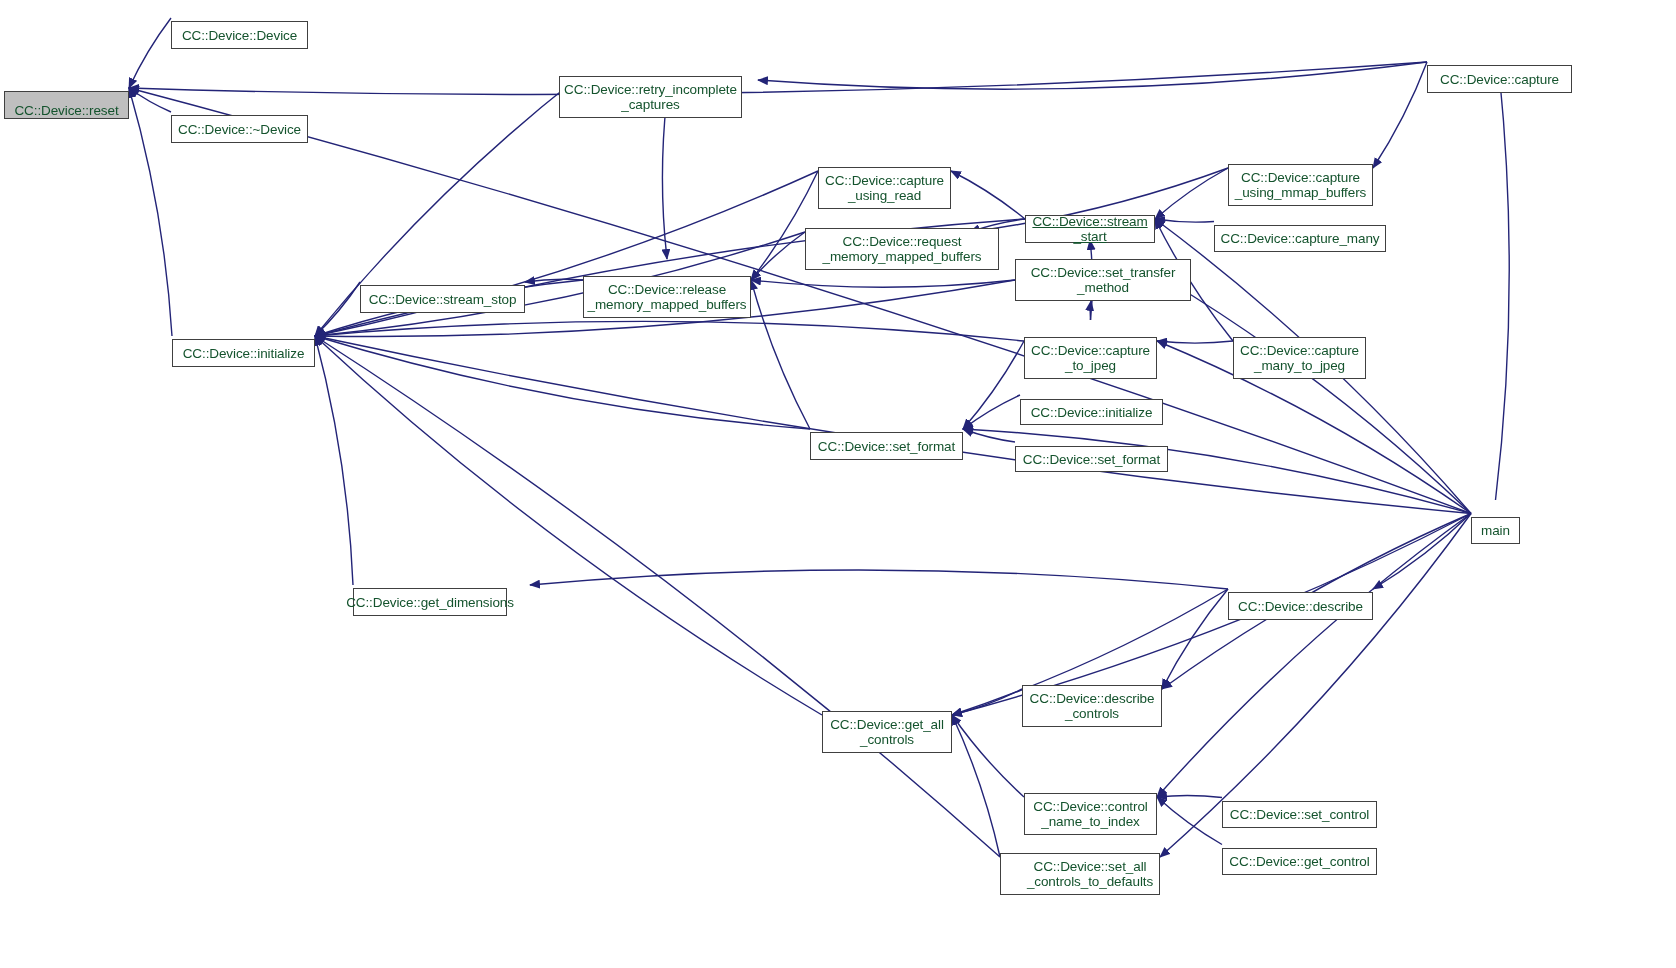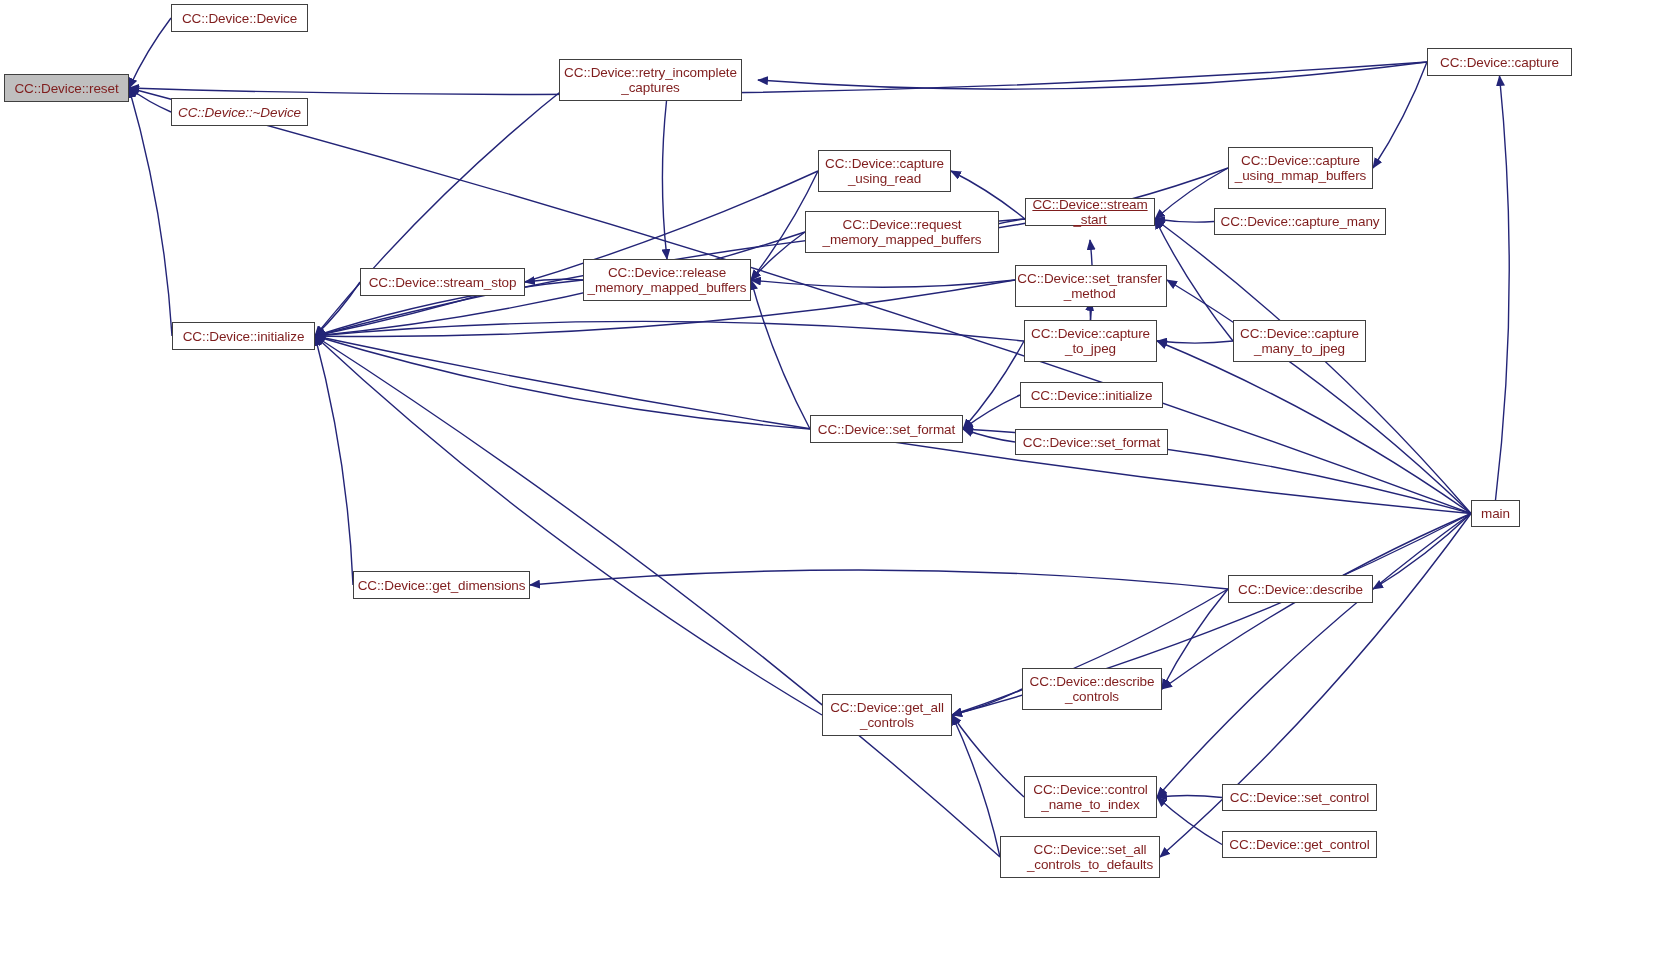--- a/index.html
+++ b/index.html
@@ -1,23 +1,23 @@
 <!DOCTYPE html>
 <html><head>
 <meta charset="utf-8">
 <style>
   html,body{margin:0;padding:0;background:#ffffff;}
   body{width:1676px;height:968px;overflow:hidden;font-family:"Liberation Sans",sans-serif;}
   #graph{position:relative;width:1676px;height:968px;background:#fff;}
   svg#edges{position:absolute;left:0;top:0;width:1676px;height:968px;}
   .node{position:absolute;box-sizing:border-box;background:#ffffff;border:1px solid #404040;
         display:flex;align-items:center;justify-content:center;text-align:center;
-        font-family:"Liberation Sans",sans-serif;font-size:13.5px;color:#7f1d1d;line-height:15px;
-        white-space:pre-line;letter-spacing:-0.1px;}
-  .node.hl{background:#bfbfbf;}
+        font-family:"Liberation Sans",sans-serif;font-size:13.5px;color:#14532d;line-height:15px;
+        white-space:pre-line;letter-spacing:-0.1px;margin-top:17px;}
+  .node.hl{background:#bfbfbf;align-items:flex-end;}
   .node span{display:block;padding:0 4px;}
 </style>
 </head>
 <body>
 
 <div id="graph">
   <svg id="edges" viewBox="0 0 1676 968">
     <defs>
       <marker id="ah" markerWidth="11" markerHeight="9" refX="10" refY="4.5" orient="auto" markerUnits="userSpaceOnUse">
         <path d="M0,0 L11,4.5 L0,9 z" fill="#232477"></path>
@@ -78,38 +78,38 @@
         <path d="M1471,513.5 Q1222.6,642.8 952,715" marker-end="url(#ah)"></path>
         <path d="M1222,797.5 Q1189.5,793.7 1157,797" marker-end="url(#ah)"></path>
         <path d="M1222,844.5 Q1186.9,824.3 1157,797" marker-end="url(#ah)"></path>
         <path d="M1471,513.5 Q1298.4,638.0 1157,797" marker-end="url(#ah)"></path>
         <path d="M1471,513.5 Q1334.4,702.4 1160,857" marker-end="url(#ah)"></path>
       </g>
   </svg>
   <div id="nodes">
       <div class="node hl" style="left: 4px; top: 74px; width: 125px; height: 28px;"><span>CC::Device::reset</span></div>
       <div class="node" style="left: 171px; top: 4px; width: 137px; height: 28px;"><span>CC::Device::Device</span></div>
-      <div class="node" style="left: 171px; top: 98px; width: 137px; height: 28px; font-style: italic;"><span>CC::Device::~Device</span></div>
+      <div class="node" style="left: 171px; top: 98px; width: 137px; height: 28px;"><span>CC::Device::~Device</span></div>
       <div class="node" style="left: 172px; top: 322px; width: 143px; height: 28px;"><span>CC::Device::initialize</span></div>
       <div class="node" style="left: 360px; top: 268px; width: 165px; height: 28px;"><span>CC::Device::stream_stop</span></div>
-      <div class="node" style="left: 353px; top: 571px; width: 177px; height: 28px;"><span>CC::Device::get_dimensions</span></div>
+      <div class="node" style="left: 353px; top: 571px; width: 154px; height: 28px;"><span>CC::Device::get_dimensions</span></div>
       <div class="node" style="left: 559px; top: 59px; width: 183px; height: 42px;"><span>CC::Device::retry_incomplete
 _captures</span></div>
       <div class="node" style="left: 583px; top: 259px; width: 168px; height: 42px;"><span>CC::Device::release
 _memory_mapped_buffers</span></div>
       <div class="node" style="left: 810px; top: 415px; width: 153px; height: 28px;"><span>CC::Device::set_format</span></div>
       <div class="node" style="left: 822px; top: 694px; width: 130px; height: 42px;"><span>CC::Device::get_all
 _controls</span></div>
       <div class="node" style="left: 818px; top: 150px; width: 133px; height: 42px;"><span>CC::Device::capture
 _using_read</span></div>
       <div class="node" style="left: 805px; top: 211px; width: 194px; height: 42px;"><span>CC::Device::request
 _memory_mapped_buffers</span></div>
       <div class="node" style="left: 1025px; top: 198px; width: 130px; height: 28px; text-decoration: underline;"><span>CC::Device::stream
 _start</span></div>
-      <div class="node" style="left: 1015px; top: 265px; width: 152px; height: 42px; justify-content: flex-end;"><span>CC::Device::set_transfer
+      <div class="node" style="left: 1015px; top: 242px; width: 176px; height: 42px;"><span>CC::Device::set_transfer
 _method</span></div>
       <div class="node" style="left: 1024px; top: 320px; width: 133px; height: 42px;"><span>CC::Device::capture
 _to_jpeg</span></div>
       <div class="node" style="left: 1020px; top: 382px; width: 143px; height: 26px;"><span>CC::Device::initialize</span></div>
       <div class="node" style="left: 1015px; top: 429px; width: 153px; height: 26px;"><span>CC::Device::set_format</span></div>
       <div class="node" style="left: 1228px; top: 147px; width: 145px; height: 42px;"><span>CC::Device::capture
 _using_mmap_buffers</span></div>
       <div class="node" style="left: 1214px; top: 208px; width: 172px; height: 27px;"><span>CC::Device::capture_many</span></div>
       <div class="node" style="left: 1233px; top: 320px; width: 133px; height: 42px;"><span>CC::Device::capture
 _many_to_jpeg</span></div>

